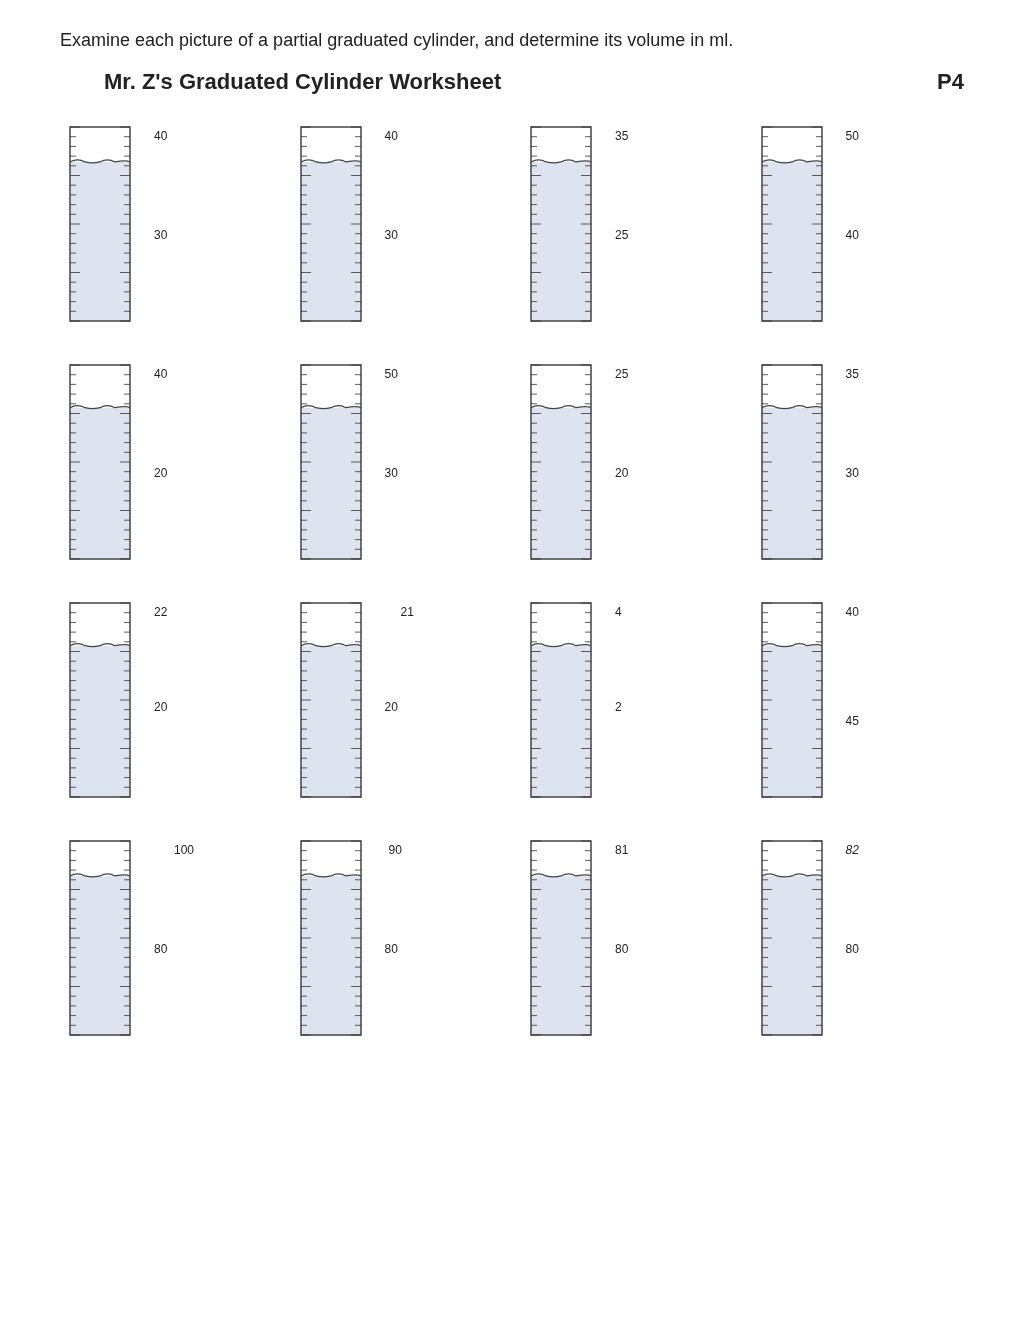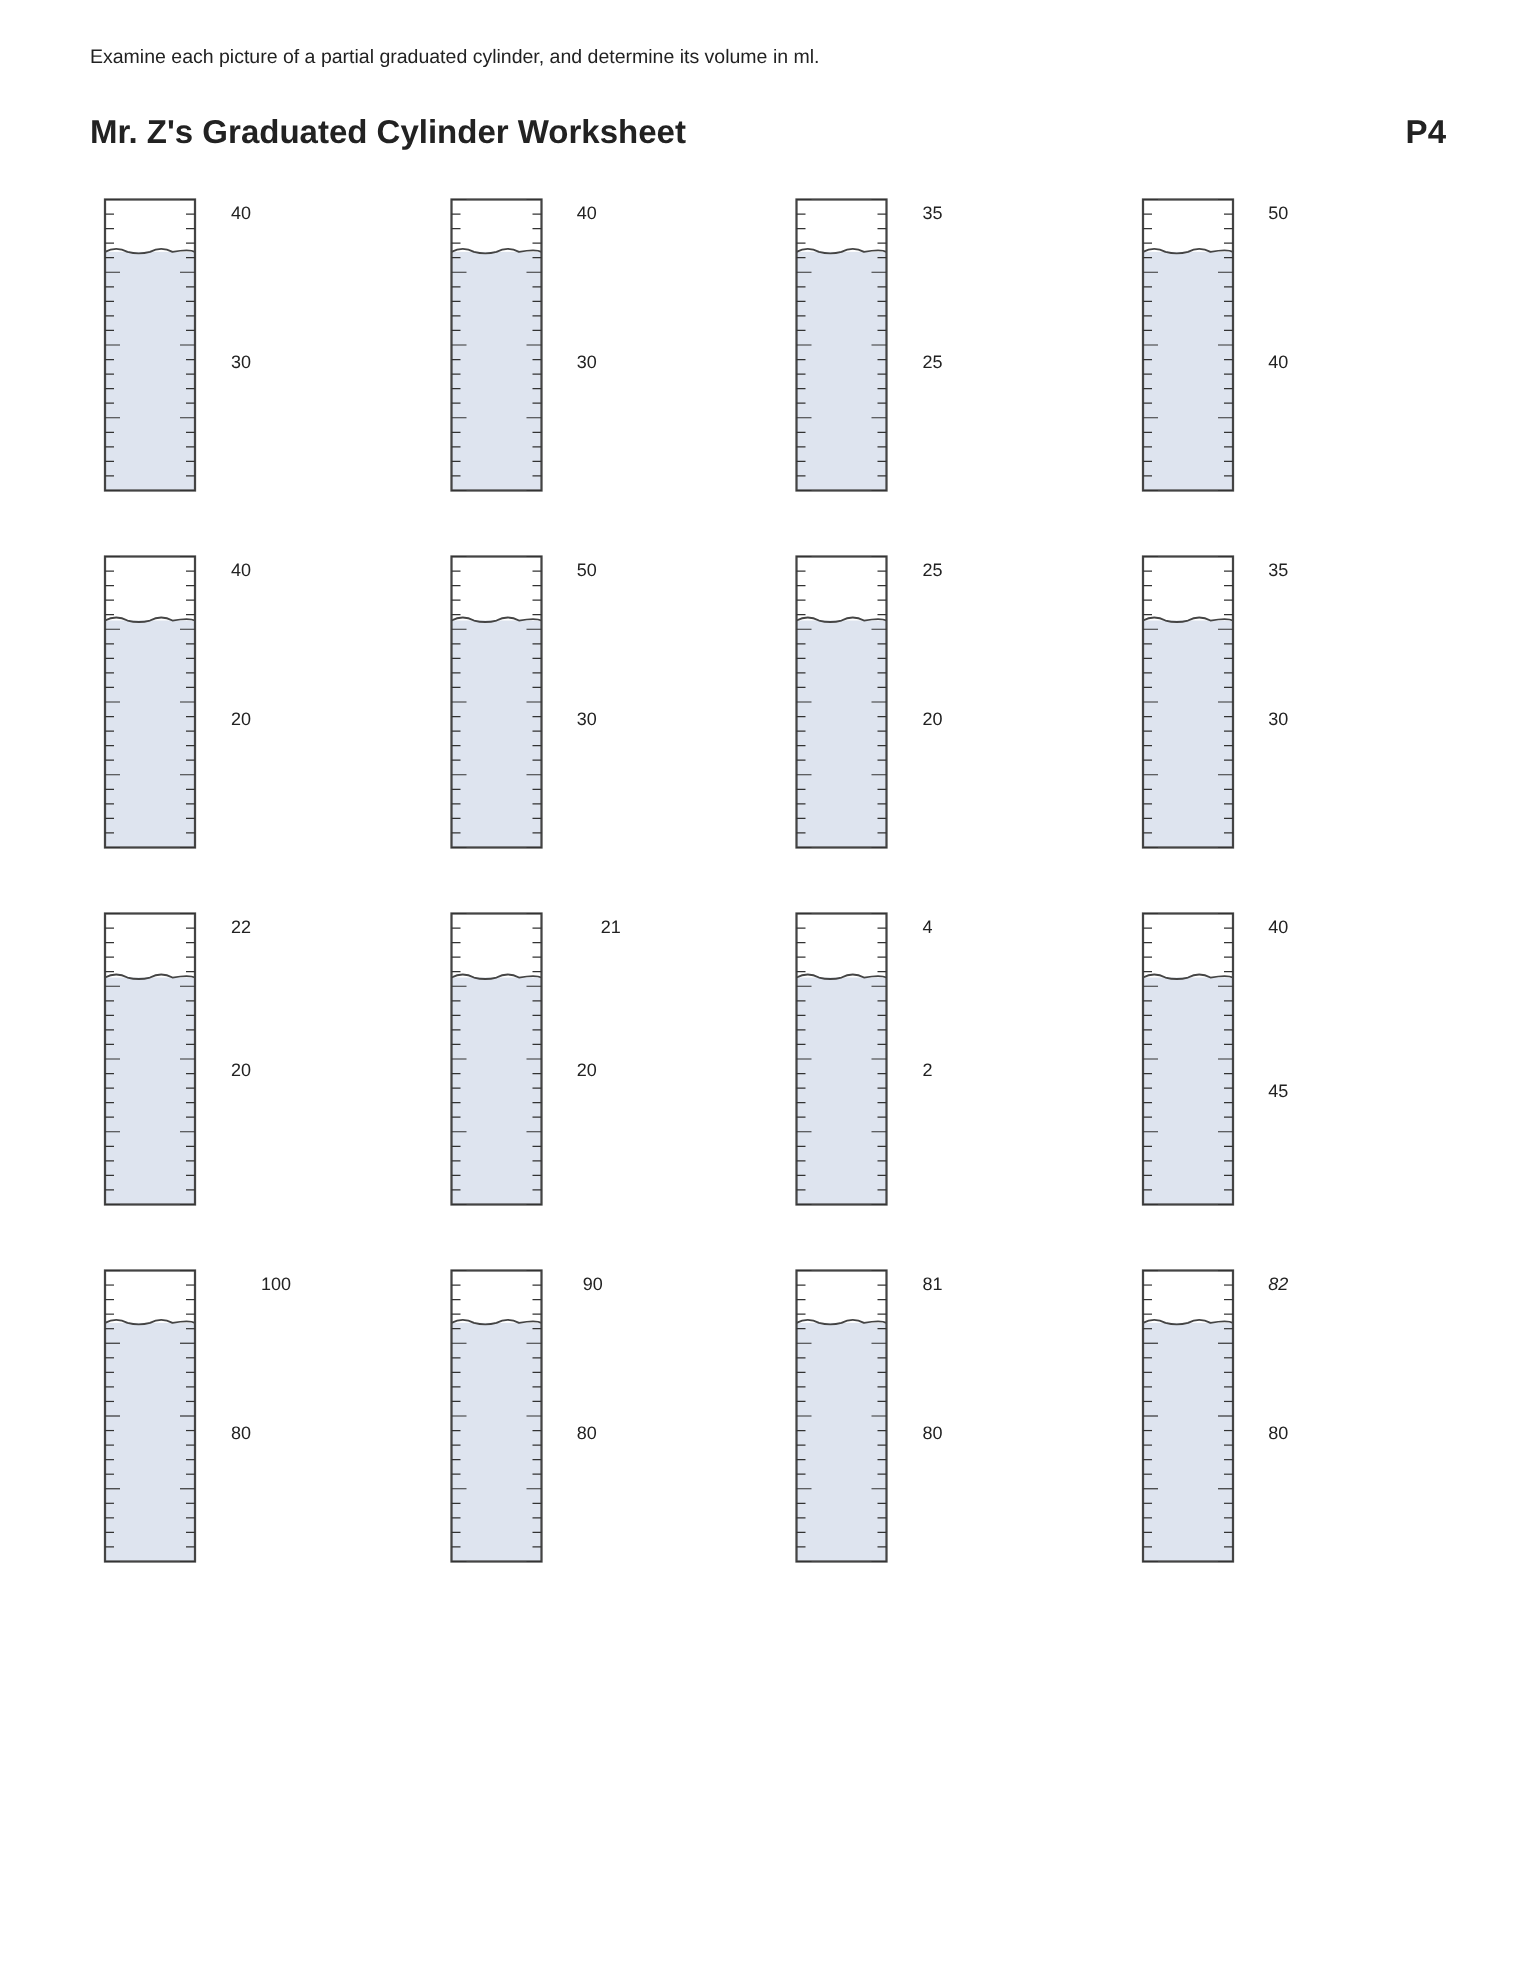--- a/index.html
+++ b/index.html
@@ -5,32 +5,33 @@
     * { box-sizing: border-box; margin: 0; padding: 0; }
     body {
       background: #fff;
       font-family: Arial, sans-serif;
       width: 1024px;
       min-height: 1325px;
       padding: 30px 60px;
       color: #222;
     }
     .instructions {
-      font-size: 13px;
-      margin-bottom: 30px;
+      font-size: 18px;
+      margin-bottom: 18px;
     }
     .page-title {
       display: flex;
       justify-content: space-between;
       align-items: baseline;
       margin-bottom: 24px;
     }
     .page-title h1 {
       font-size: 22px;
       font-weight: bold;
+      margin-left: 44px;
     }
     .page-title .page-num {
       font-size: 22px;
       font-weight: bold;
       text-align: right;
     }
     .cylinders-grid {
       display: grid;
       grid-template-columns: repeat(4, 1fr);
       gap: 28px 18px;

